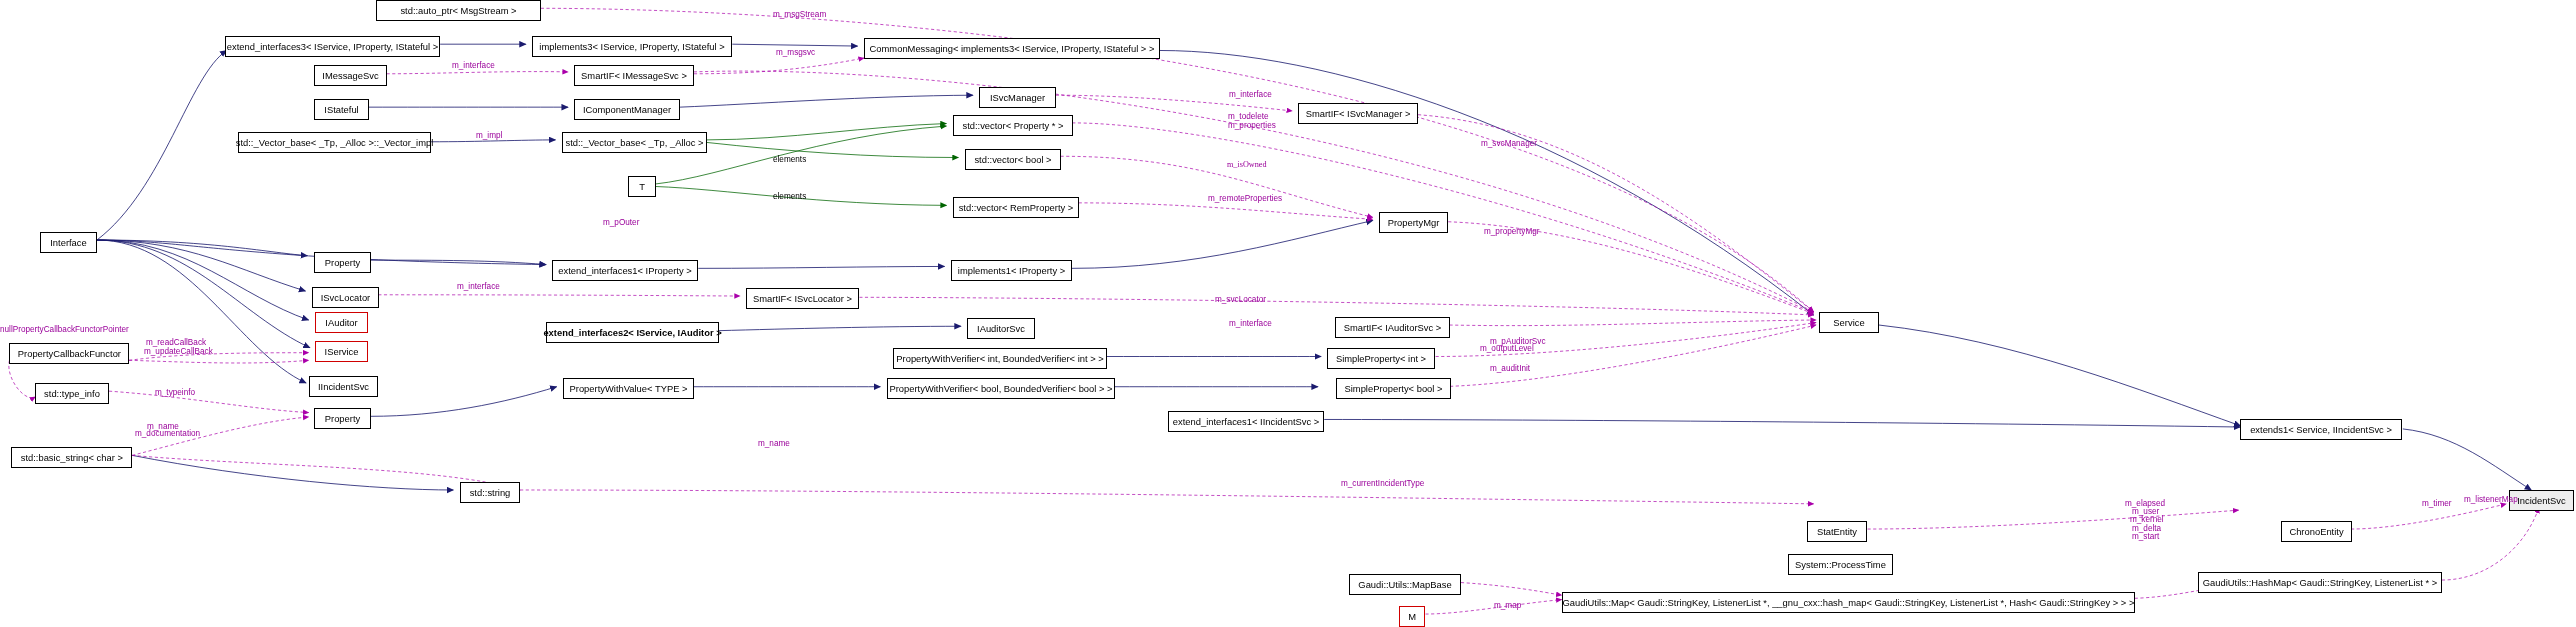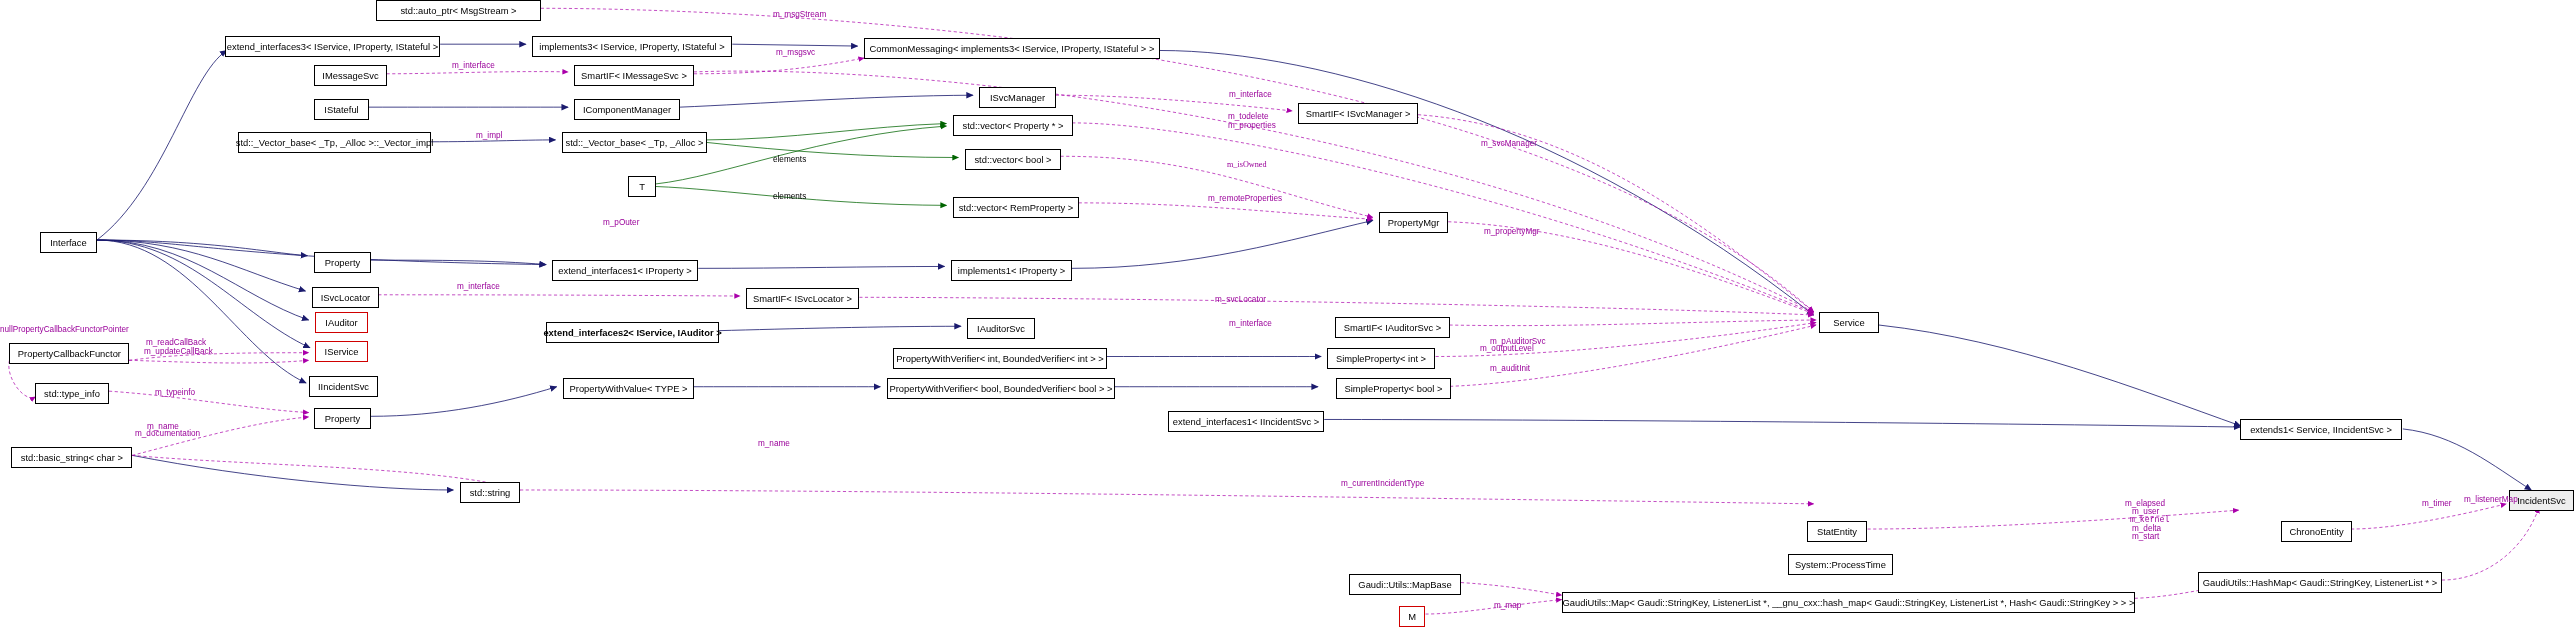--- a/index.html
+++ b/index.html
@@ -173,19 +173,19 @@
   <div class="lbl p" style="left:144px;top:348px;">m_updateCallBack</div>
   <div class="lbl p" style="left:155px;top:389px;">m_typeinfo</div>
   <div class="lbl p" style="left:135px;top:430px;">m_documentation</div>
   <div class="lbl p" style="left:147px;top:423px;">m_name</div>
   <div class="lbl p" style="left:758px;top:440px;">m_name</div>
   <div class="lbl p" style="left:1341px;top:480px;">m_currentIncidentType</div>
   <div class="lbl p" style="left:2422px;top:500px;">m_timer</div>
   <div class="lbl p" style="left:2436px;top:496px;padding-left:28px;">m_listenerMap</div>
   <div class="lbl p" style="left:2125px;top:500px;">m_elapsed</div>
   <div class="lbl p" style="left:2132px;top:508px;">m_user</div>
-  <div class="lbl p" style="left:2130px;top:516px;font-family:Liberation Mono, monospace;">m_kernel</div>
+  <div class="lbl p" style="left:2130px;top:516px;">m_kernel</div>
   <div class="lbl p" style="left:2132px;top:525px;">m_delta</div>
   <div class="lbl p" style="left:2132px;top:533px;">m_start</div>
   <div class="lbl p" style="left:1494px;top:602px;">m_map</div>
 
 </div>
 
 
 </body></html>

